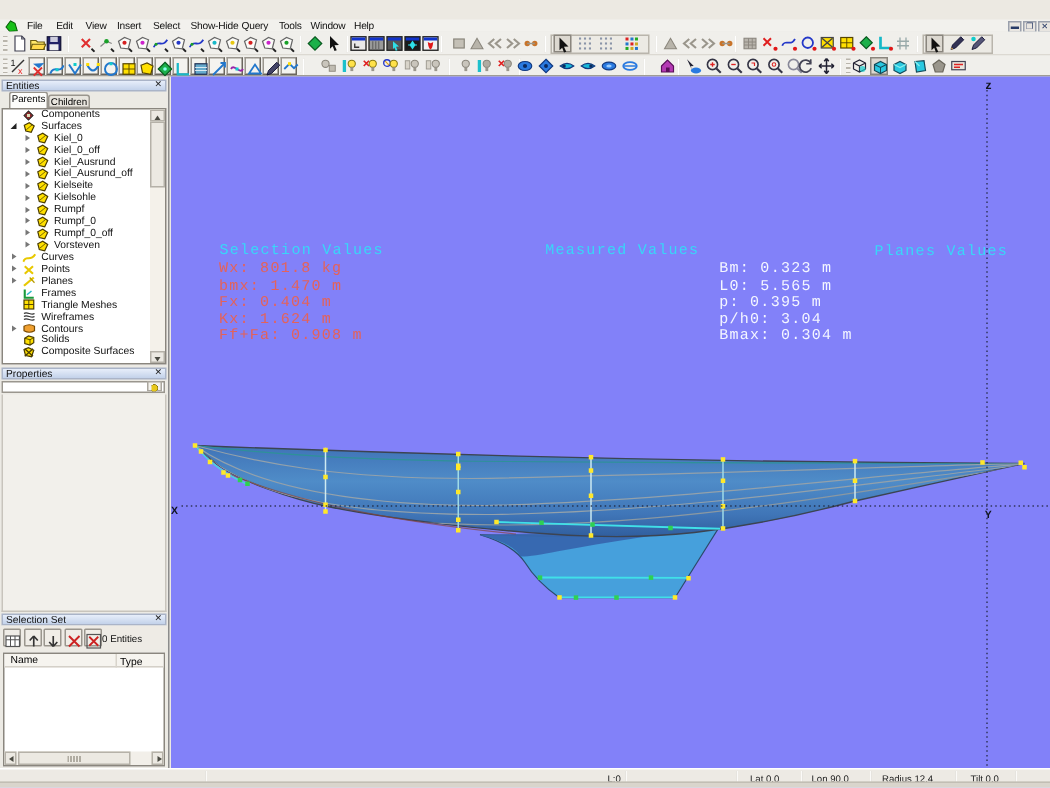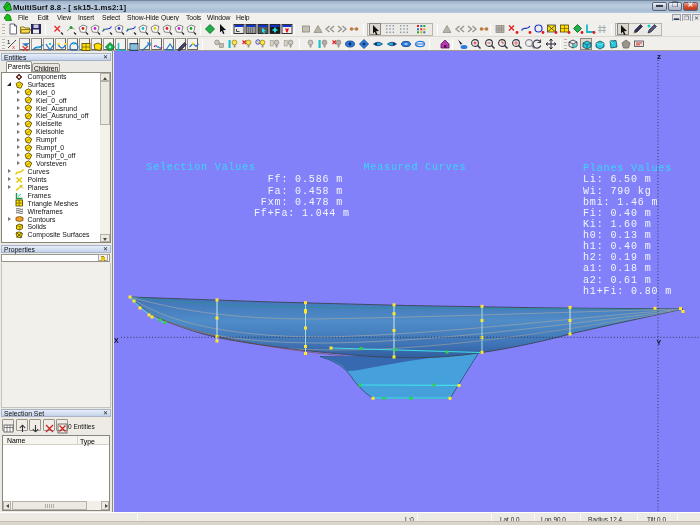--- a/index.html
+++ b/index.html
@@ -44,36 +44,20 @@
 pre.ov { position:absolute; font-family:"Liberation Mono", monospace; font-size:10px; line-height:11.12px; letter-spacing:0.85px; }
 
 #statusbar { position:absolute; left:0; top:512px; width:700px; height:13px; background:#edeae4; border-top:1px solid #fff; font-size:6.4px; color:#222; }
 .sdiv { position:absolute; top:1px; width:1px; height:8px; background:#b6b2a8; border-right:1px solid #fbfaf8; }
 .stext { position:absolute; top:2.5px; }
 #botstrip { position:absolute; left:0; top:521px; width:700px; height:4px; background:#d9d5cc; border-top:1px solid #c2beb4; }
 </style>
 </head>
 <body>
 <div id="page">
-  <div id="titlebar">
-    <svg style="position:absolute;left:2px;top:1px" width="11" height="11" viewBox="0 0 11 11">
-        <path d="M1.5 6 L5 1 L8 3 L9.5 9 L4 10 Z" fill="#18c018" stroke="#065f06" stroke-width="0.8"></path>
-        <path d="M2.5 8 L7.5 2.5" stroke="#065f06" stroke-width="0.7"></path>
-      </svg>
-    <div id="titletext">MultiSurf 8.8 - [ sk15-1.ms2:1]</div>
-    <div class="wbtn" id="wmin">
-        <span>▬</span>
-      </div>
-    <div class="wbtn" id="wmax">
-        <span>❐</span>
-      </div>
-    <div class="wbtn" id="wclose">
-        <span>✕</span>
-      </div>
-  </div>
   <div id="menubar"></div>
   <svg style="position:absolute;left:3px;top:13px" width="10" height="9" viewBox="0 0 10 9">
       <path d="M1 5 L4 1 L7 2.5 L8.5 7.5 L3.5 8 Z" fill="#18c018" stroke="#065f06" stroke-width="0.7"></path>
     </svg>
   <div style="position:absolute;top:14px;left:0;width:700px;height:8px;font-size:6.8px;letter-spacing:-0.15px;color:#111;">
 <span style="position:absolute;left:18px">File</span>
       <span style="position:absolute;left:37.5px">Edit</span>
       <span style="position:absolute;left:57px">View</span>
       <span style="position:absolute;left:78px">Insert</span>
       <span style="position:absolute;left:102px">Select</span>
@@ -989,37 +973,32 @@
       <rect x="244.5" y="332.6" width="3" height="3"></rect>
       <rect x="318.5" y="332.6" width="3" height="3"></rect>
       <rect x="268.5" y="345.9" width="3" height="3"></rect>
       <rect x="295.5" y="345.9" width="3" height="3"></rect>
     </g>
     <line x1="7" y1="286.3" x2="586" y2="286.3" stroke="#1c2238" stroke-width="1" stroke-dasharray="1 2.1" opacity="0.8"></line>
     <line x1="544" y1="9" x2="544" y2="461" stroke="#1c2238" stroke-width="1" stroke-dasharray="1 2.1" opacity="0.8"></line>
   </svg>
   </div>
   <pre class="ov" style="left:146.3px; top:162.3px; color:#38d7f8;">Selection Values</pre>
-  <pre class="ov" style="left:254px; top:174.4px; color:#f4f6ff;">  Ff: 0.586 m
-  Fa: 0.458 m
- Fxm: 0.478 m
-Ff+Fa: 1.044 m</pre>
-  <pre class="ov" style="left:363.5px; top:162.3px; color:#38d7f8;">Measured Curves</pre>
+  <pre class="ov" style="left:146px; top:174.4px; color:#e4625a;">Wx: 801.8 kg
+bmx: 1.470 m
+Fx: 0.404 m
+Kx: 1.624 m
+Ff+Fa: 0.908 m</pre>
+  <pre class="ov" style="left:363.5px; top:162.3px; color:#38d7f8;">Measured Values</pre>
+  <pre class="ov" style="left:479.5px; top:174.4px; color:#f4f6ff;">Bm: 0.323 m
+L0: 5.565 m
+p: 0.395 m
+p/h0: 3.04
+Bmax: 0.304 m</pre>
   <pre class="ov" style="left:583px; top:162.8px; color:#38d7f8;">Planes Values</pre>
-  <pre class="ov" style="left:583px; top:174.4px; color:#f4f6ff;">Li: 6.50 m
-Wi: 790 kg
-bmi: 1.46 m
-Fi: 0.40 m
-Ki: 1.60 m
-h0: 0.13 m
-h1: 0.40 m
-h2: 0.19 m
-a1: 0.18 m
-a2: 0.61 m
-h1+Fi: 0.80 m</pre>
   <div id="statusbar">
     <div class="stext" style="left:405px">L:0</div>
     <div class="sdiv" style="left:137px"></div>
       <div class="sdiv" style="left:417px"></div>
     <div class="sdiv" style="left:491px"></div>
     <div class="stext" style="left:500px">Lat 0.0</div>
     <div class="sdiv" style="left:534px"></div>
     <div class="stext" style="left:541px">Lon 90.0</div>
     <div class="sdiv" style="left:580px"></div>
     <div class="stext" style="left:588px">Radius 12.4</div>

